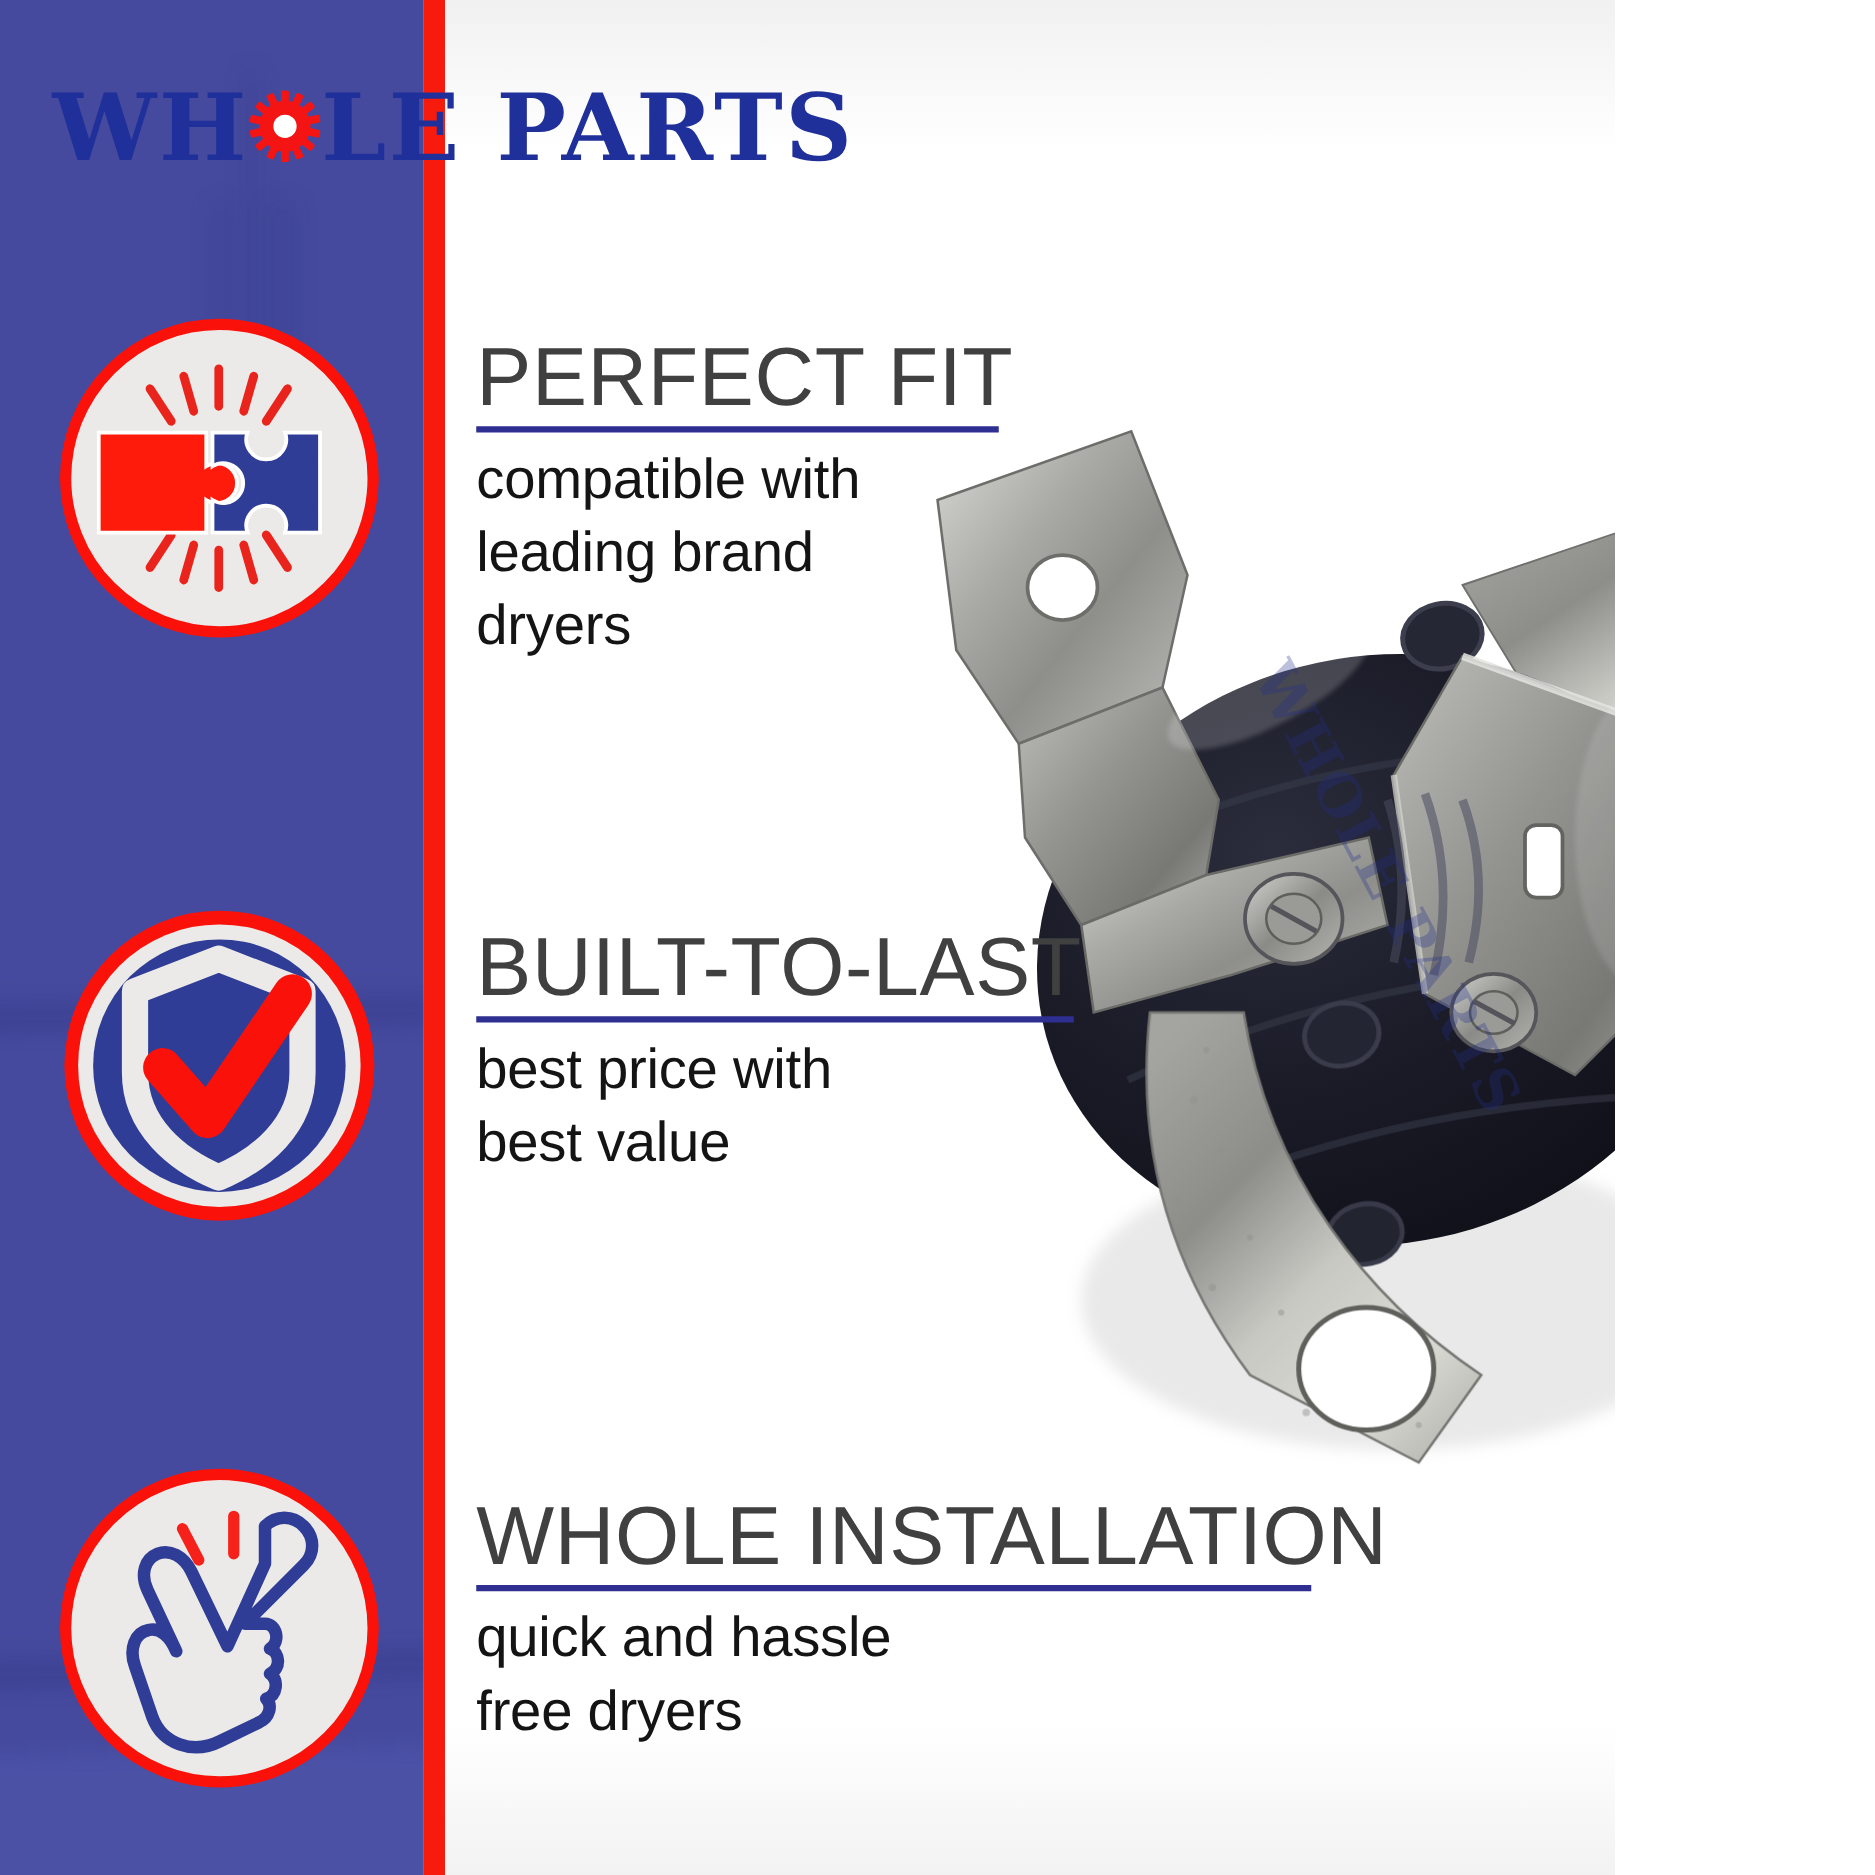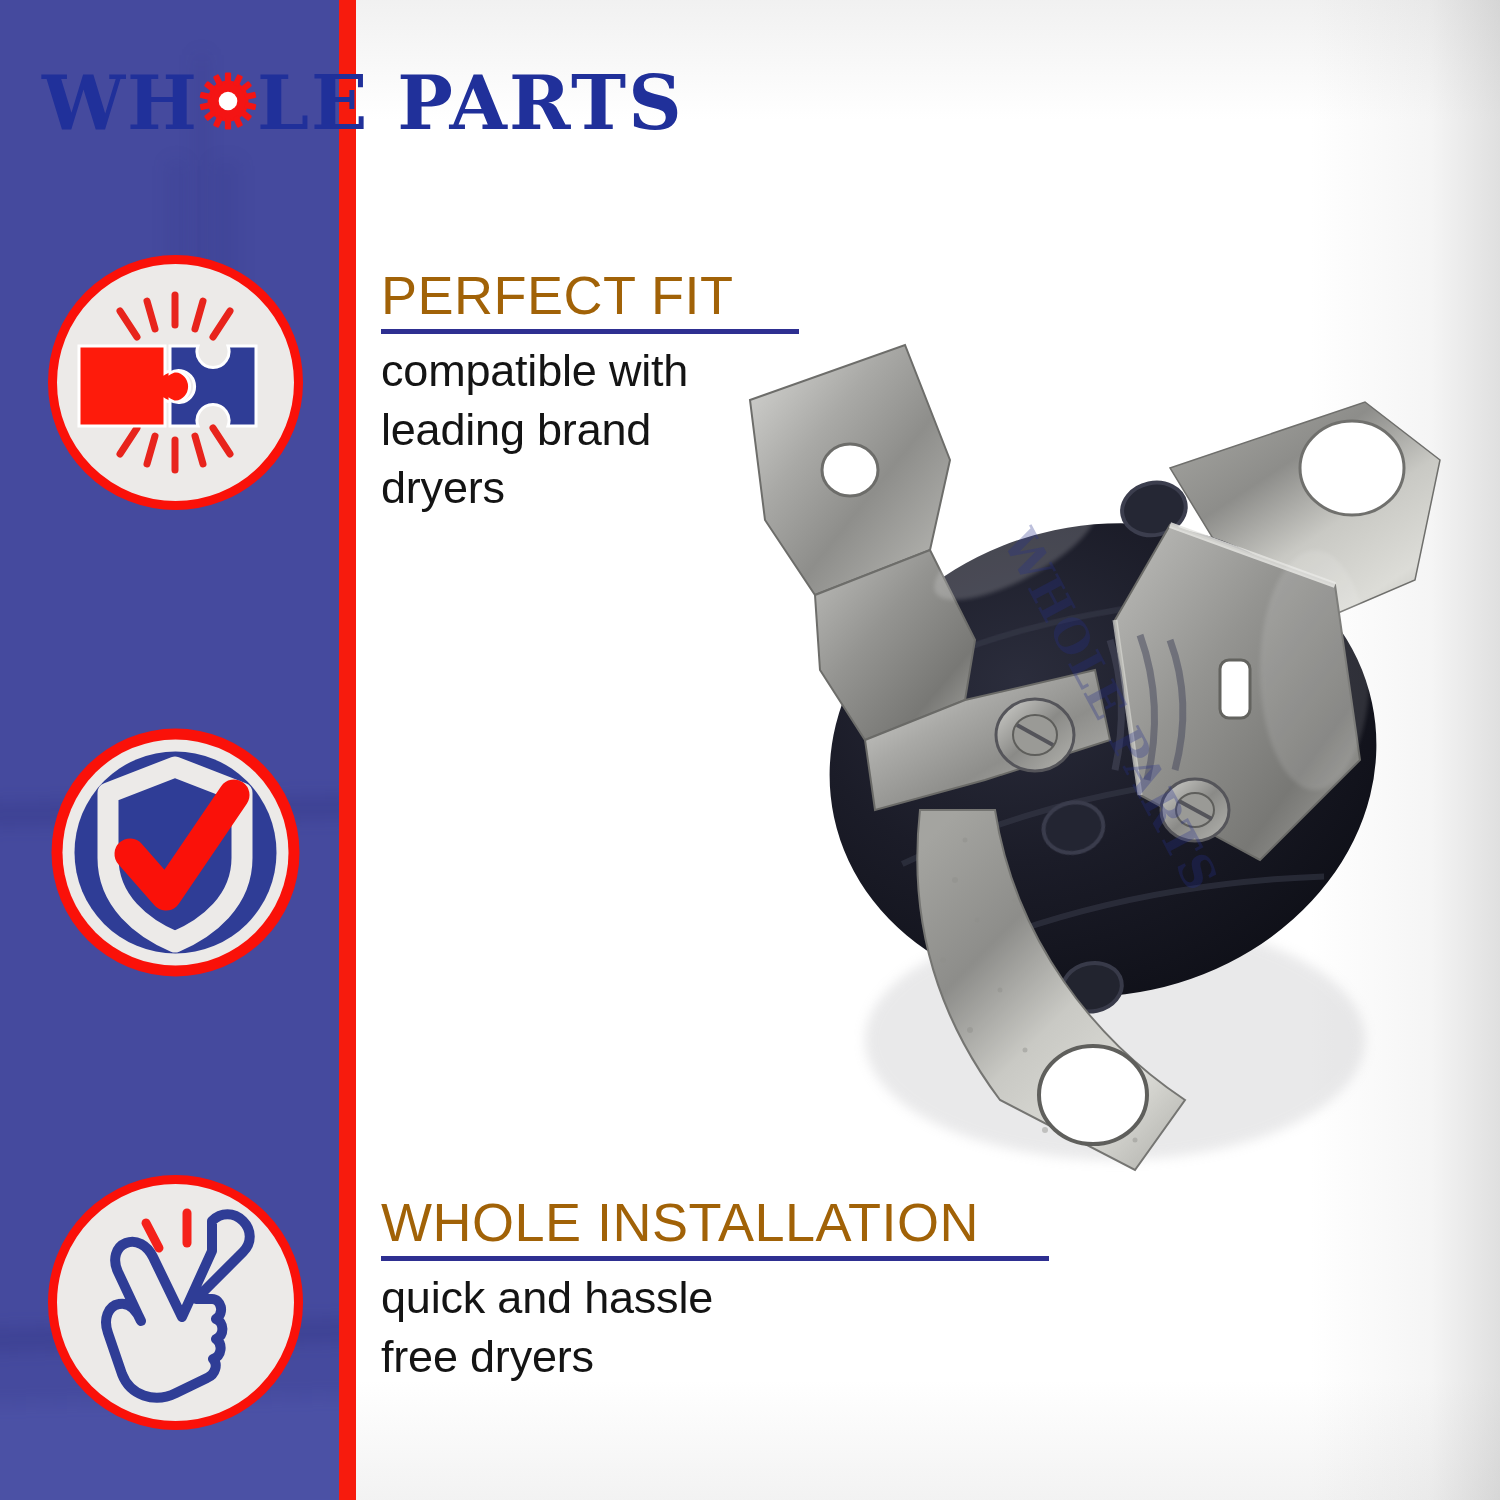--- a/index.html
+++ b/index.html
@@ -2,21 +2,21 @@
 <html><head>
 <meta charset="utf-8">
 <style>
   * { margin:0; padding:0; box-sizing:border-box; }
   html,body { width:1500px; height:1500px; overflow:hidden; }
   body {
     font-family:"Liberation Sans", sans-serif;
     background:#ffffff;
     position:relative;
   }
-  #stage { position:absolute; inset:0; width:1500px; height:1500px; overflow:hidden; }
+  #stage { position:absolute; inset:0; width:1292px; height:1500px; overflow:hidden; }
 
   
   .left-panel{
     position:absolute; left:0; top:0; width:339px; height:1500px;
     background:#454a9e;
     overflow:hidden;
   }
   .left-panel .streak{
     position:absolute; background:rgba(30,34,110,.20);
     filter:blur(9px);
@@ -83,22 +83,22 @@
   .ic2{ top:723px; }
   .ic3{ top:1173px; }
 
   
   .feature{ position:absolute; z-index:7; }
   .f1{ left:381px; top:268px; }
   .f2{ left:381px; top:740px; }
   .f3{ left:381px; top:1195px; }
 
   .f-head{
-    color:#a16207;
-    font-size:54px;
+    color:#404040;
+    font-size:66px;
     font-weight:400;
     letter-spacing:.5px;
     line-height:1.02;
     white-space:nowrap;
     font-family:"Liberation Sans", sans-serif;
   }
   .f-rule{
     height:5px; background:#2e2f91; margin-top:6px; margin-bottom:8px;
   }
   .f1 .f-rule{ width:418px; }
@@ -360,20 +360,26 @@
   <div class="watermark">WHOLE PARTS</div>
 
   <div class="feature f1">
     <div class="f-head">PERFECT FIT</div>
     <div class="f-rule"></div>
     <div class="f-body">compatible with
 leading brand
 dryers</div>
   </div>
 
+  <div class="feature f2">
+    <div class="f-head">BUILT-TO-LAST</div>
+    <div class="f-rule"></div>
+    <div class="f-body">best price with
+best value</div>
+  </div>
 
   <div class="feature f3">
     <div class="f-head">WHOLE INSTALLATION</div>
     <div class="f-rule"></div>
     <div class="f-body">quick and hassle
 free dryers</div>
   </div>
 
 </div>
 

